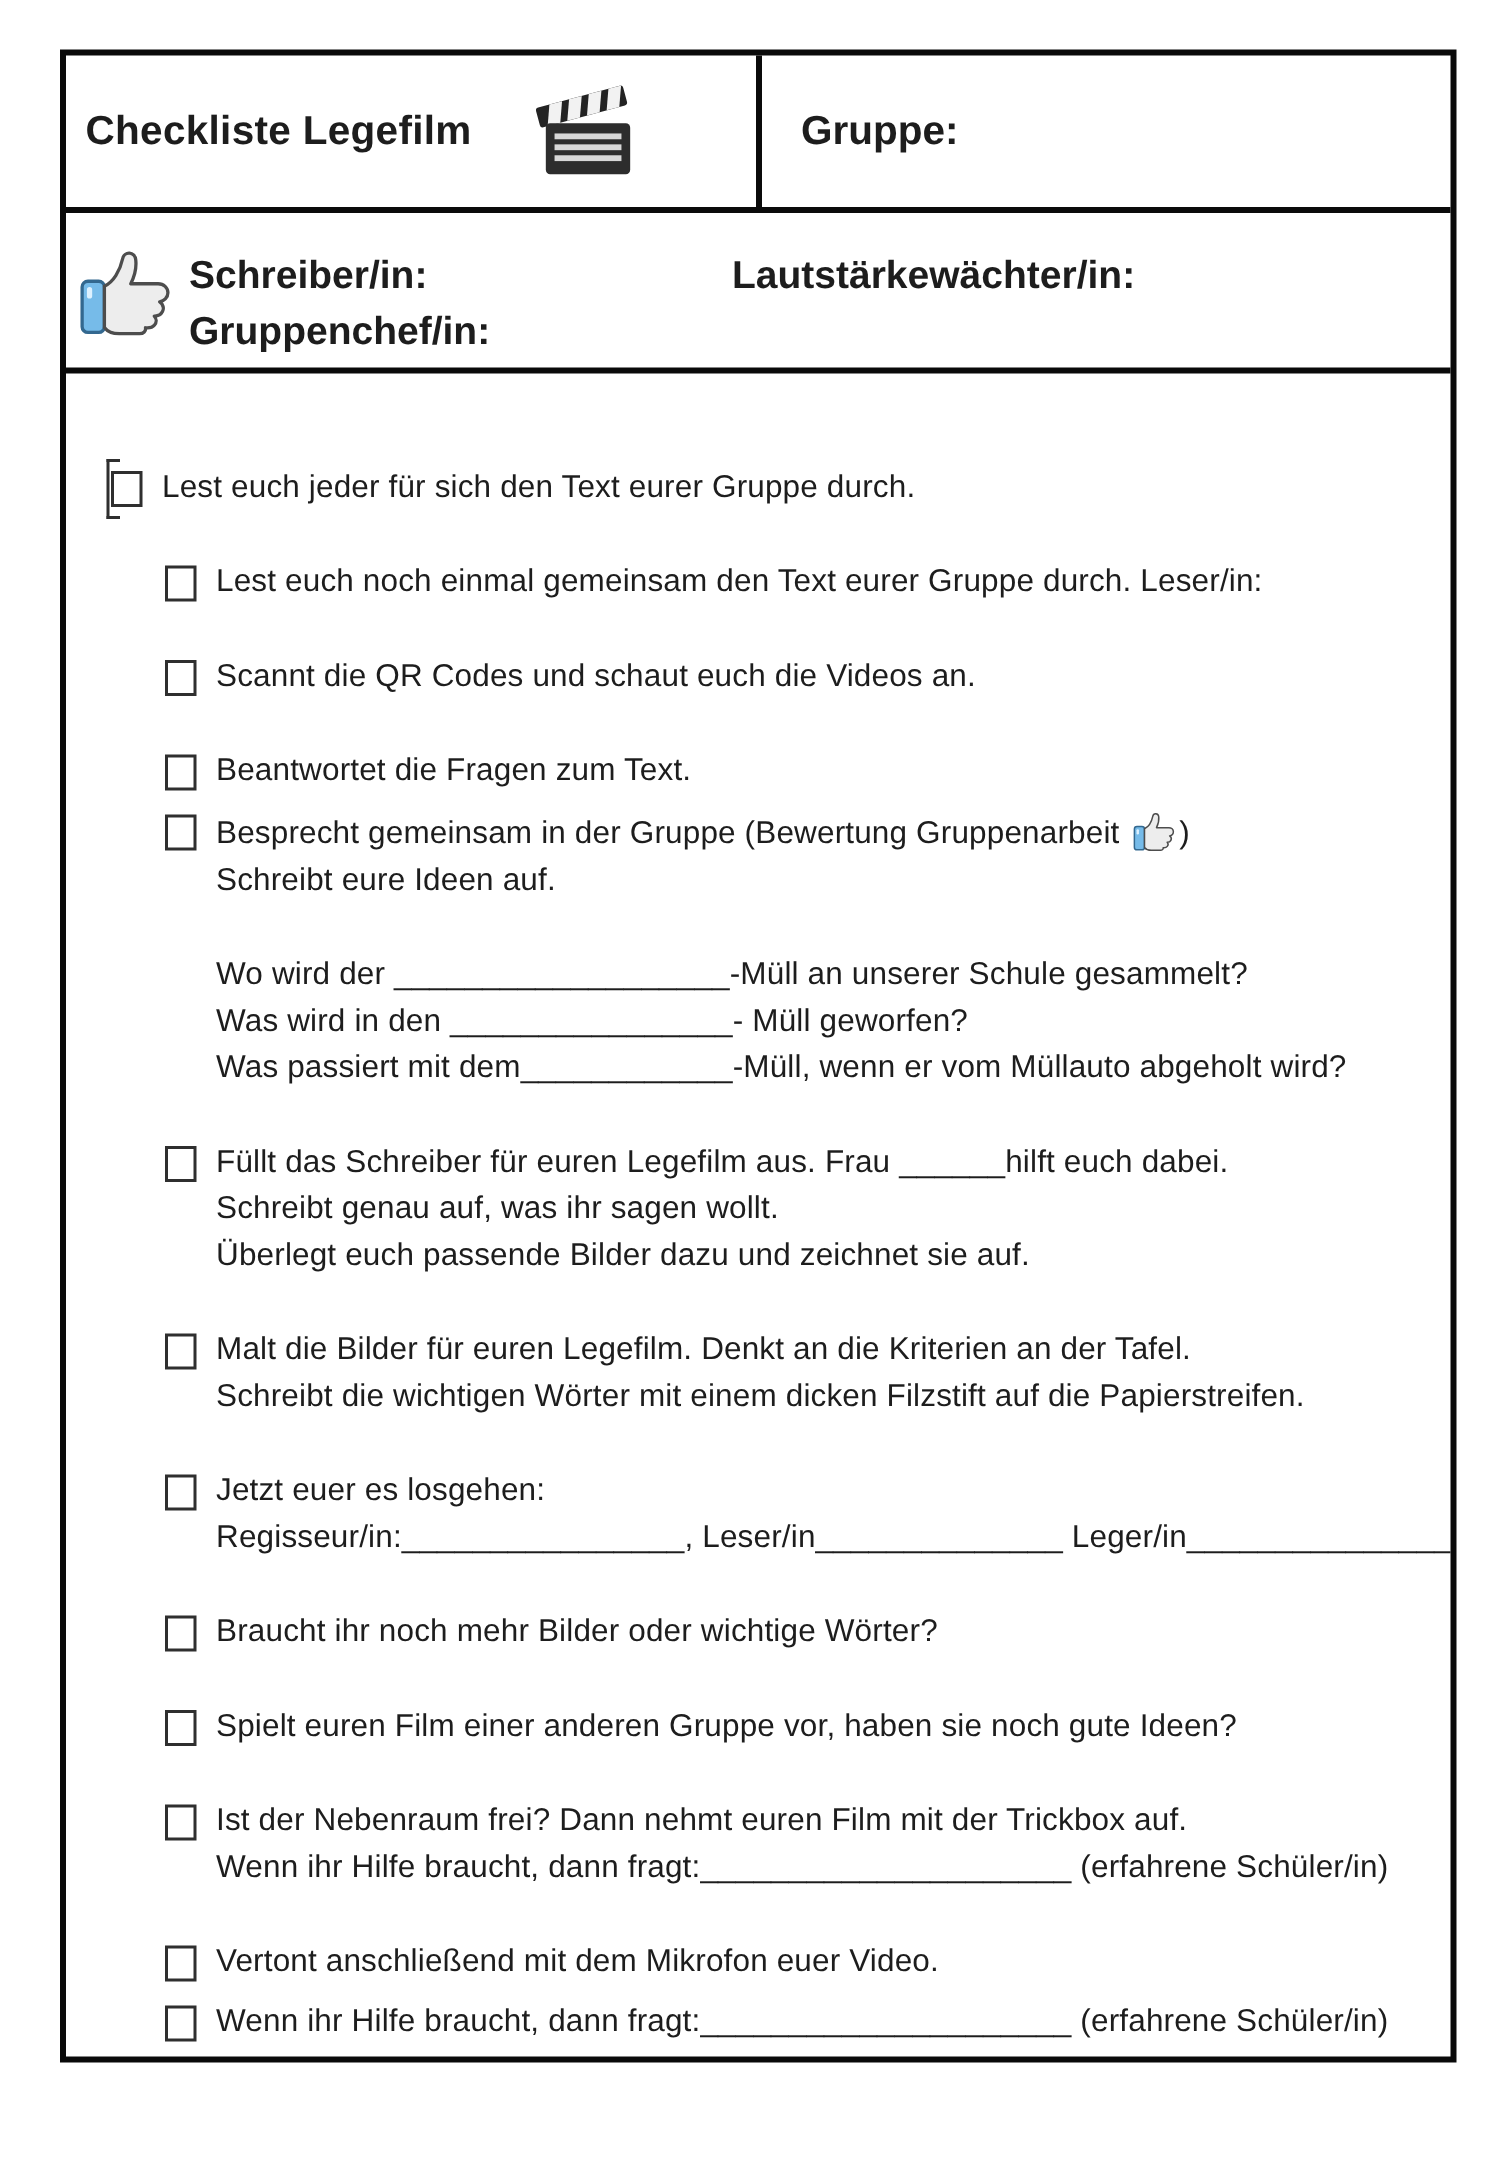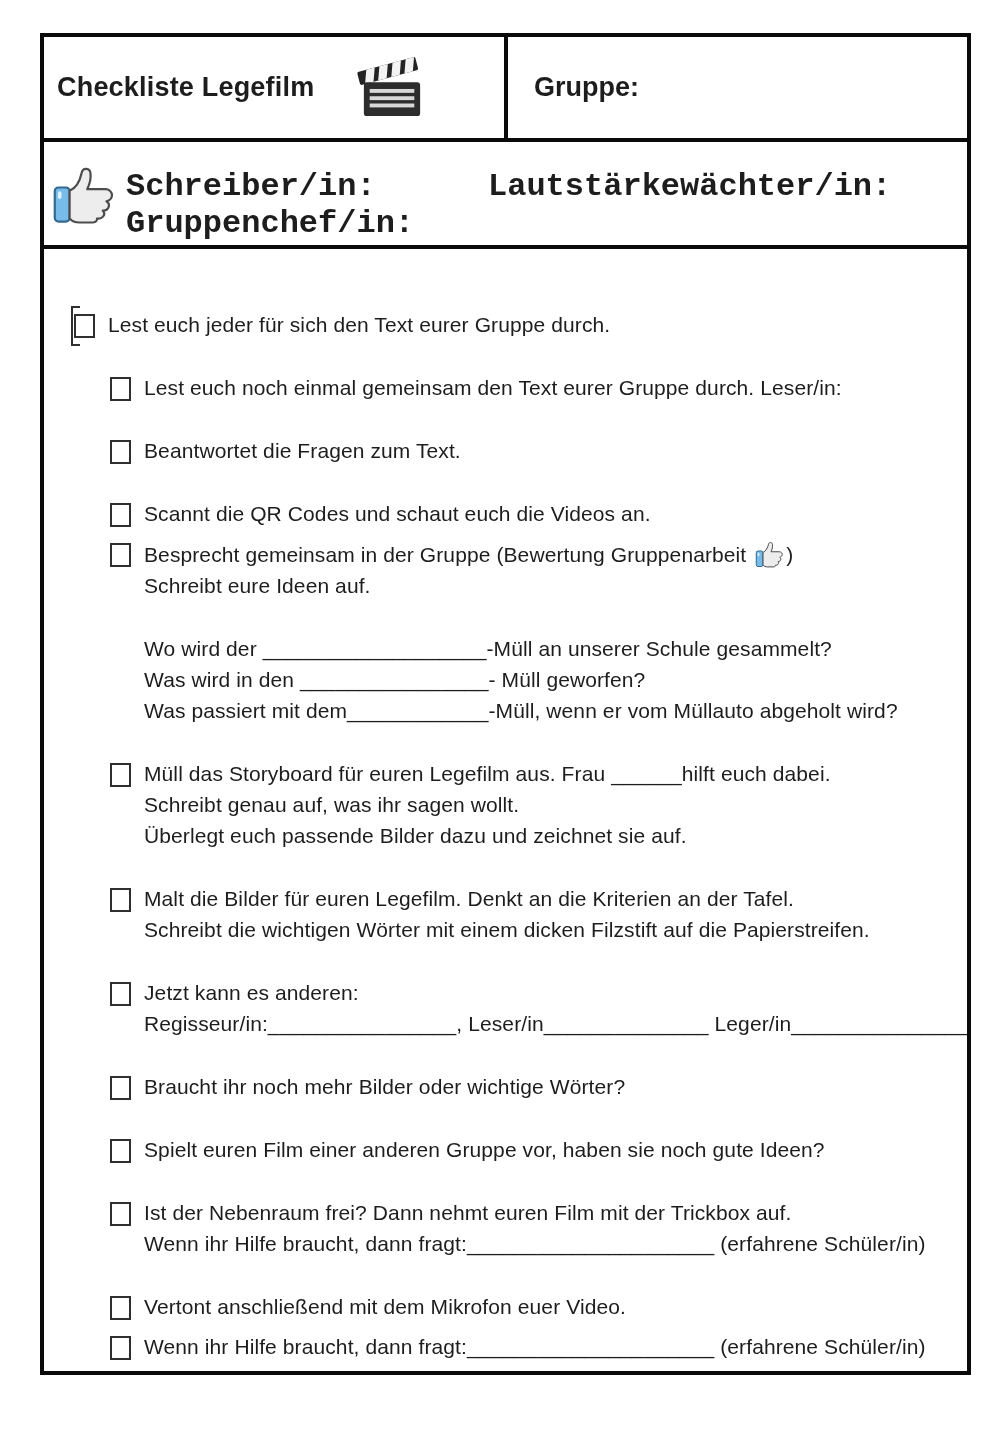--- a/index.html
+++ b/index.html
@@ -55,21 +55,21 @@
   }
   .group-label { font-size: 27px; font-weight: 600; }
   
   .row2 {
     height: 103px;
     flex: 0 0 103px;
     border-bottom: 4px solid var(--border-color, #0a0a0a);
     position: relative;
   }
   .roles-icon { position: absolute; left: 8px; top: 14px; }
-  .role-label { position: absolute; font-size: 32px; font-weight: 600; white-space: nowrap; font-family: Liberation Mono, monospace; }
+  .role-label { position: absolute; font-size: 26px; font-weight: 600; white-space: nowrap; }
   .role-writer { left: 82px; top: 26px; }
   .role-chief  { left: 82px; top: 63px; }
   .role-volume { left: 444px; top: 26px; }
   
   .row3 {
     flex: 1;
     padding: 60px 12px 0 30px;
     box-sizing: border-box;
     overflow: hidden;
   }
@@ -171,27 +171,27 @@
         </div>
         <div class="item">
           <span class="checkbox"></span>
           <div class="lines">
             <div class="line">Lest euch noch einmal gemeinsam den Text eurer Gruppe durch. Leser/in:</div>
           </div>
         </div>
         <div class="item">
           <span class="checkbox"></span>
           <div class="lines">
+            <div class="line">Scannt die QR Codes und schaut euch die Videos an.</div>
+          </div>
+        </div>
+        <div class="item">
+          <span class="checkbox"></span>
+          <div class="lines">
             <div class="line">Beantwortet die Fragen zum Text.</div>
-          </div>
-        </div>
-        <div class="item">
-          <span class="checkbox"></span>
-          <div class="lines">
-            <div class="line">Scannt die QR Codes und schaut euch die Videos an.</div>
           </div>
         </div>
         <div class="item tight">
           <span class="checkbox"></span>
           <div class="lines">
             <div class="line">Besprecht gemeinsam in der Gruppe (Bewertung Gruppenarbeit <span class="inline-icon">
     <svg width="30" height="31" viewBox="0 0 60 62" xmlns="http://www.w3.org/2000/svg">
       <rect x="2.5" y="26" width="13.5" height="31" rx="3.5" fill="#76bbe9" stroke="#33688f" stroke-width="2"></rect>
       <rect x="5.4" y="29.5" width="3.2" height="7" rx="1.6" fill="#ddf1ff"></rect>
       <path d="M16 54 V29 C21.5 26.5 25.5 19.5 27 12.5 C28 7.5 34.5 8 35 13 C35.5 17.5 34 23.5 32 27.5 H48.5 C52 27.5 54.5 30 54.5 33 C54.5 36 52 38 49.5 38.5 C51.5 39.8 52.3 42.2 51.2 44.4 C50.2 46.4 48.2 47.2 46.2 47.1 C47.6 48.5 47.8 50.8 46.4 52.5 C45.1 54.1 42.8 54.4 40.9 54.2 C41.3 56.2 39.7 57.8 37.3 57.8 H25 C21 57.8 17.8 56.4 16 54 Z" fill="#ededed" stroke="#4d4d4d" stroke-width="2" stroke-linejoin="round"></path>
@@ -204,36 +204,36 @@
           <span class="checkbox hidden"></span>
           <div class="lines">
             <div class="line">Wo wird der ___________________-Müll an unserer Schule gesammelt?</div>
             <div class="line">Was wird in den ________________- Müll geworfen?</div>
             <div class="line">Was passiert mit dem____________-Müll, wenn er vom Müllauto abgeholt wird?</div>
           </div>
         </div>
         <div class="item">
           <span class="checkbox"></span>
           <div class="lines">
-            <div class="line">Müll das Storyboard für euren Legefilm aus. Frau ______hilft euch dabei.</div>
+            <div class="line">Füllt das Schreiber für euren Legefilm aus. Frau ______hilft euch dabei.</div>
             <div class="line">Schreibt genau auf, was ihr sagen wollt.</div>
             <div class="line">Überlegt euch passende Bilder dazu und zeichnet sie auf.</div>
           </div>
         </div>
         <div class="item">
           <span class="checkbox"></span>
           <div class="lines">
             <div class="line">Malt die Bilder für euren Legefilm. Denkt an die Kriterien an der Tafel.</div>
             <div class="line">Schreibt die wichtigen Wörter mit einem dicken Filzstift auf die Papierstreifen.</div>
           </div>
         </div>
         <div class="item">
           <span class="checkbox"></span>
           <div class="lines">
-            <div class="line">Jetzt kann es anderen:</div>
+            <div class="line">Jetzt euer es losgehen:</div>
             <div class="line">Regisseur/in:________________, Leser/in______________ Leger/in_______________</div>
           </div>
         </div>
         <div class="item">
           <span class="checkbox"></span>
           <div class="lines">
             <div class="line">Braucht ihr noch mehr Bilder oder wichtige Wörter?</div>
           </div>
         </div>
         <div class="item">

